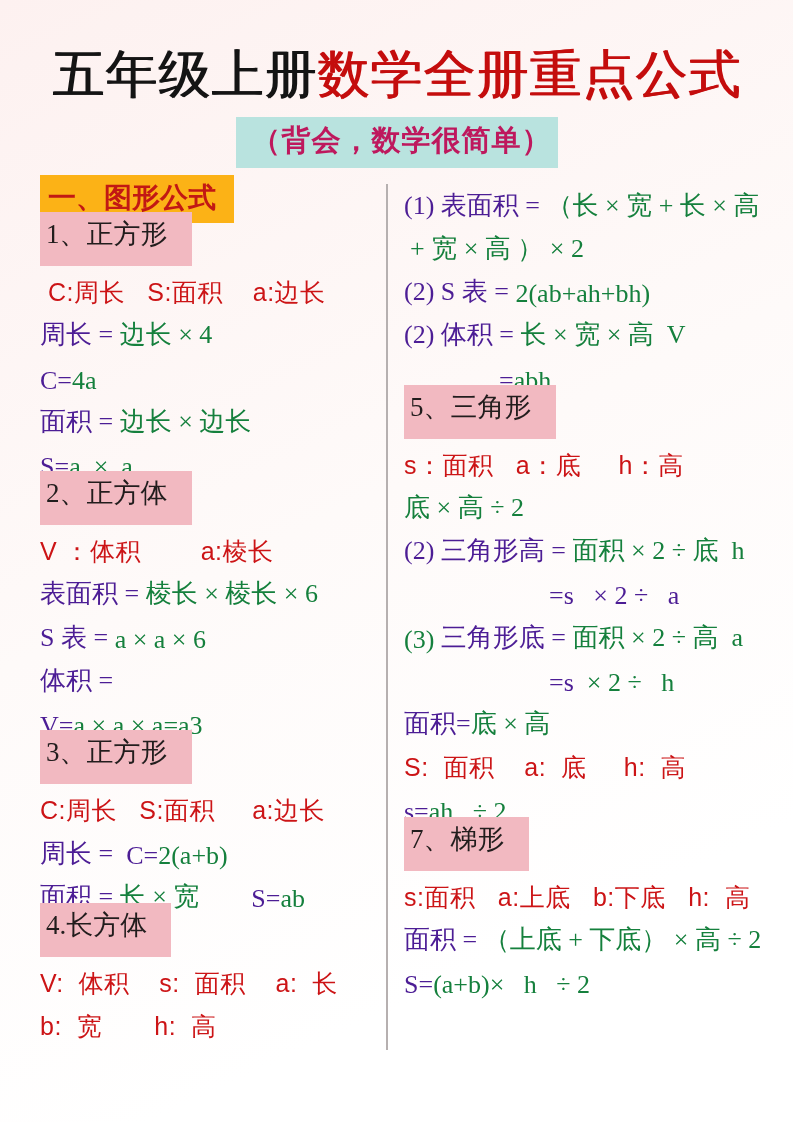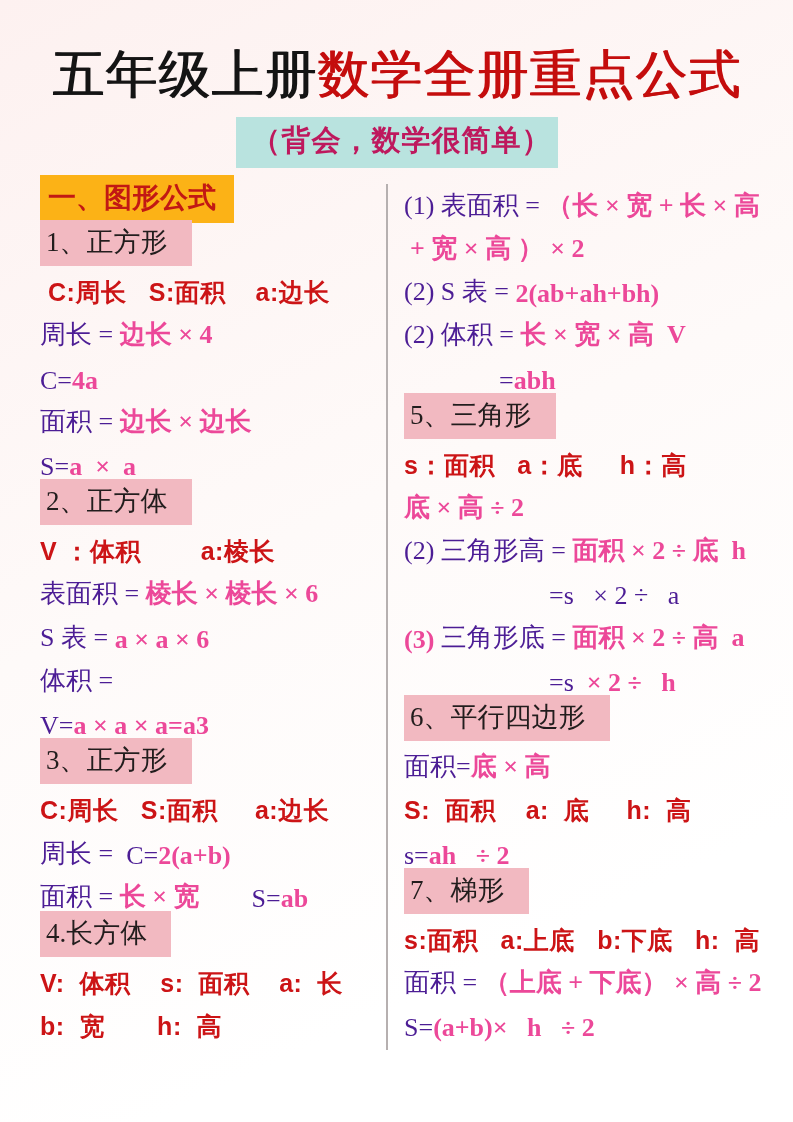--- a/index.html
+++ b/index.html
@@ -18,33 +18,33 @@
     display:inline-block; background:#b9e3df; color:#be185d;
     font-family:"Liberation Sans",sans-serif; font-weight:bold;
     font-size:29px; padding:4px 6px 7px 16px; letter-spacing:1px;
   }
   .content{display:flex; margin-top:12px; padding-left:40px;}
   .col-left{width:346px;}
   .divider{width:2px; background:#b6b0b0; height:866px; margin-top:4px;}
   .col-right{flex:1; padding-left:16px;}
   .line{height:43.2px; display:flex; align-items:flex-end; font-size:26px; white-space:pre;}
   .seg-k{color:#4c1d95;}
-  .seg-r{color:#ec4899;font-weight:bold;}
+  .seg-r{color:#15803d;}
   .legend .seg-rb{
-    color:#cc1416; font-weight:bold; font-size:25px;
+    color:#cc1416; font-weight:normal; font-size:25px;
     font-family:"Liberation Sans",sans-serif; letter-spacing:0.5px;
   }
   .hl-orange .hl{
     background:#fcb216; color:#c21814; font-weight:bold; font-size:28px;
     font-family:"Liberation Sans",sans-serif;
     padding:4px 18px 6px 8px;
   }
   .hl-pink .hl{
     background:#f2b9c1; color:#221d1d; font-size:27px;
-    padding:4px 24px 6px 6px;
+    padding:4px 24px 14px 6px;
   }
 </style>
 </head>
 <body>
 
 <div class="page">
   <div class="title-row"><span class="title-black">五年级上册</span><span class="title-red">数学全册重点公式</span></div>
 
   <div class="subtitle-row">
     <span class="subtitle">（背会，数学很简单）</span>
@@ -80,21 +80,20 @@
         <div class="line formula"><span class="seg-k">(2) S 表 = </span><span class="seg-r">2(ab+ah+bh)</span></div>
         <div class="line formula"><span class="seg-k">(2) 体积 = </span><span class="seg-r">长 × 宽 × 高  V</span></div>
         <div class="line formula" style="padding-left: 95px;"><span class="seg-k">=</span><span class="seg-r">abh</span></div>
         <div class="line hl-pink"><span class="hl">5、三角形</span></div>
         <div class="line legend"><span class="seg-rb">s：面积   a：底     h：高</span></div>
         <div class="line formula"><span class="seg-r">底 × 高 ÷ 2</span></div>
         <div class="line formula"><span class="seg-k">(2) 三角形高 = </span><span class="seg-r">面积 × 2 ÷ 底  h</span></div>
         <div class="line formula" style="padding-left: 145px;"><span class="seg-k">=s   × 2 ÷   a</span></div>
         <div class="line formula"><span class="seg-r">(3)</span><span class="seg-k"> 三角形底 = </span><span class="seg-r">面积 × 2 ÷ 高  a</span></div>
         <div class="line formula" style="padding-left: 145px;"><span class="seg-k">=s </span><span class="seg-r"> × 2 ÷   h</span></div>
-        <div class="line hl-pink"><span class="hl">6、平行四边形</span></div>
         <div class="line formula"><span class="seg-k">面积=</span><span class="seg-r">底 × 高</span></div>
         <div class="line legend"><span class="seg-rb">S:  面积    a:  底     h:  高</span></div>
         <div class="line formula"><span class="seg-k">s=</span><span class="seg-r">ah   ÷ 2</span></div>
         <div class="line hl-pink"><span class="hl">7、梯形</span></div>
         <div class="line legend"><span class="seg-rb">s:面积   a:上底   b:下底   h:  高</span></div>
         <div class="line formula"><span class="seg-k">面积 = </span><span class="seg-r">（上底 + 下底） × 高 ÷ 2</span></div>
         <div class="line formula"><span class="seg-k">S=</span><span class="seg-r">(a+b)×   h   ÷ 2</span></div>
       </div>
   </div>
 </div>

